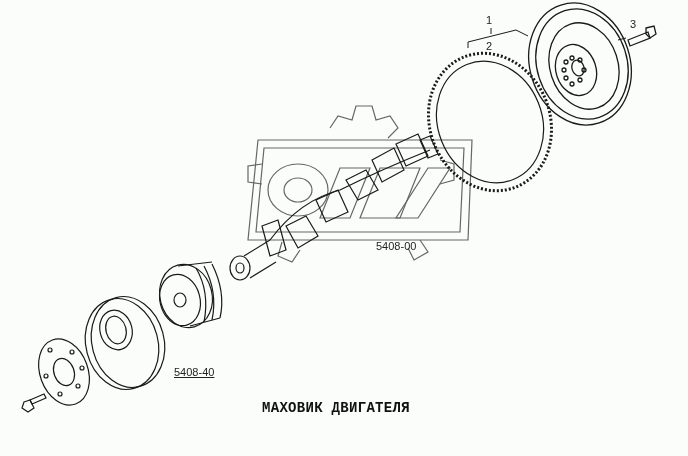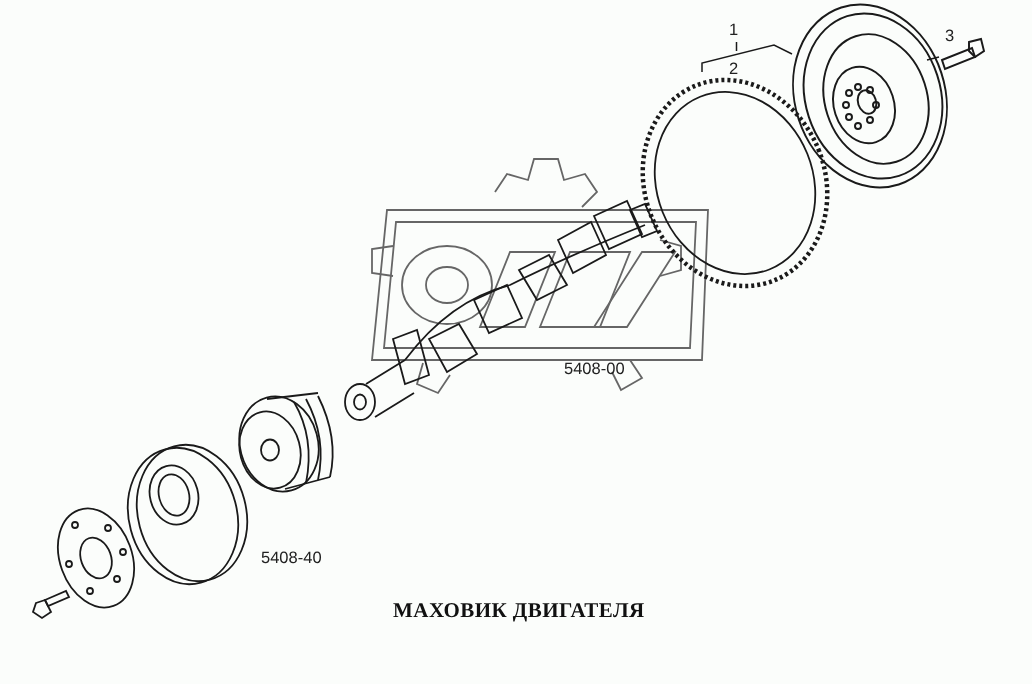--- a/index.html
+++ b/index.html
@@ -1,19 +1,19 @@
 <!DOCTYPE html>
 <html><head>
 <meta charset="utf-8">
 <style>
   html, body { margin: 0; padding: 0; }
   body { width: 688px; height: 456px; background: #fbfdfb; position: relative; overflow: hidden; font-family: "Liberation Sans", sans-serif; }
   #canvas { position: absolute; left: 0; top: 0; width: 688px; height: 456px; }
   .lbl { position: absolute; color: #222; font-size: 11px; font-family: "Liberation Sans", sans-serif; }
-  .title { position: absolute; left: 262px; top: 400px; font-weight: bold; font-size: 14px; color: #111; letter-spacing: 0.3px; font-family: Liberation Serif, serif; }
+  .title { position: absolute; left: 262px; top: 400px; font-weight: bold; font-size: 14px; color: #111; letter-spacing: 0.3px; font-family: Liberation Mono, monospace; }
 </style>
 </head>
 <body>
 
 <svg id="canvas" viewBox="0 0 688 456" xmlns="http://www.w3.org/2000/svg">
 
   <g fill="none" stroke="#666" stroke-width="1.2">
     <path d="M330 128 l8 -12 l14 4 l4 -14 l16 0 l4 14 l14 -4 l8 12 l-10 10 M440 160 l14 4 l0 16 l-14 4 M420 240 l8 12 l-14 8 l-6 -12 M300 250 l-8 12 l-14 -6 l4 -14 M262 184 l-14 -2 l0 -16 l14 -2"></path>
     <path d="M258 140 L472 140 L468 240 L248 240 Z"></path>
     <path d="M264 148 L464 148 L460 232 L256 232 Z"></path>
@@ -101,14 +101,14 @@
   <g fill="none" stroke="#1a1a1a" stroke-width="1.2">
     <path d="M30 400 L44 394 L46 398 L32 404 Z"></path>
     <path d="M24 402 L30 400 L34 408 L28 412 L22 408 Z"></path>
   </g>
 </svg>
 
 <div class="lbl" style="left:486px;top:14px;">1</div>
 <div class="lbl" style="left:486px;top:40px;">2</div>
 <div class="lbl" style="left:630px;top:18px;">3</div>
 <div class="lbl" style="left:376px;top:240px;">5408-00</div>
-<div class="lbl" style="left:174px;top:366px;">5408-40</div>
+<div class="lbl" style="left:174px;top:366px;text-decoration:underline;">5408-40</div>
 <div class="title">МАХОВИК ДВИГАТЕЛЯ</div>
 
 </body></html>

